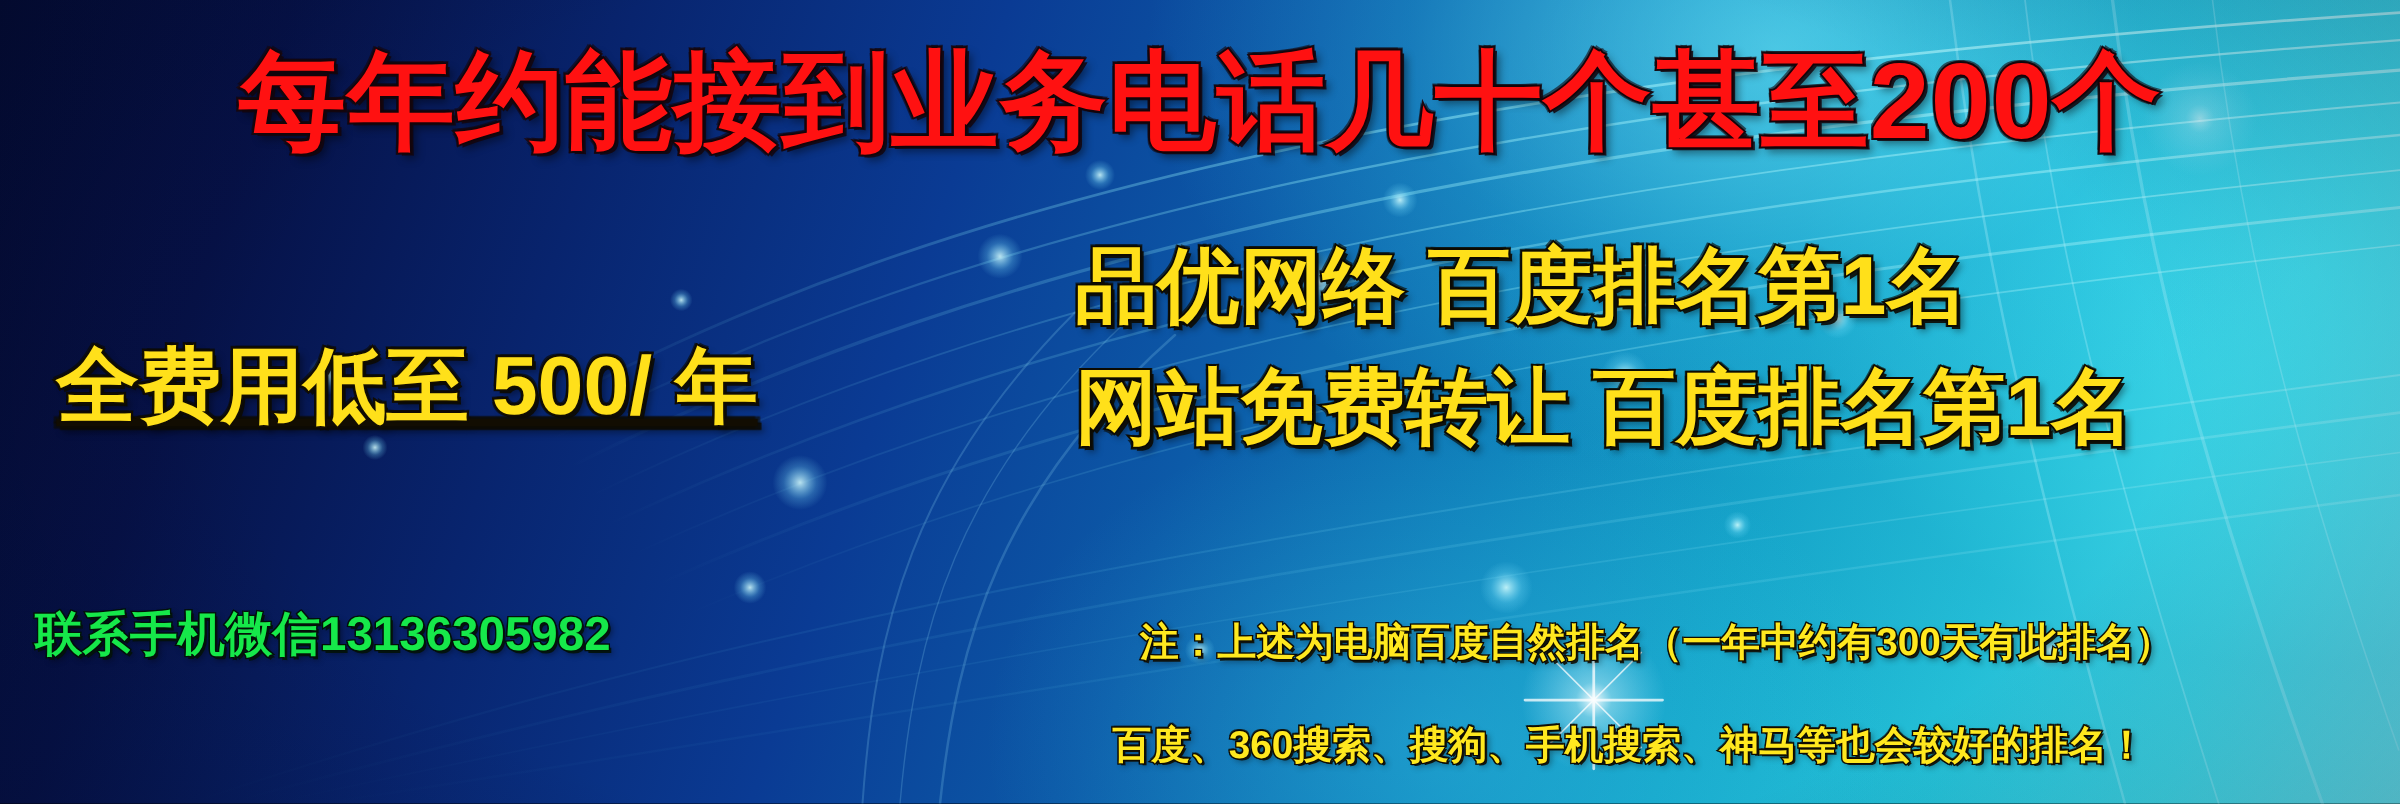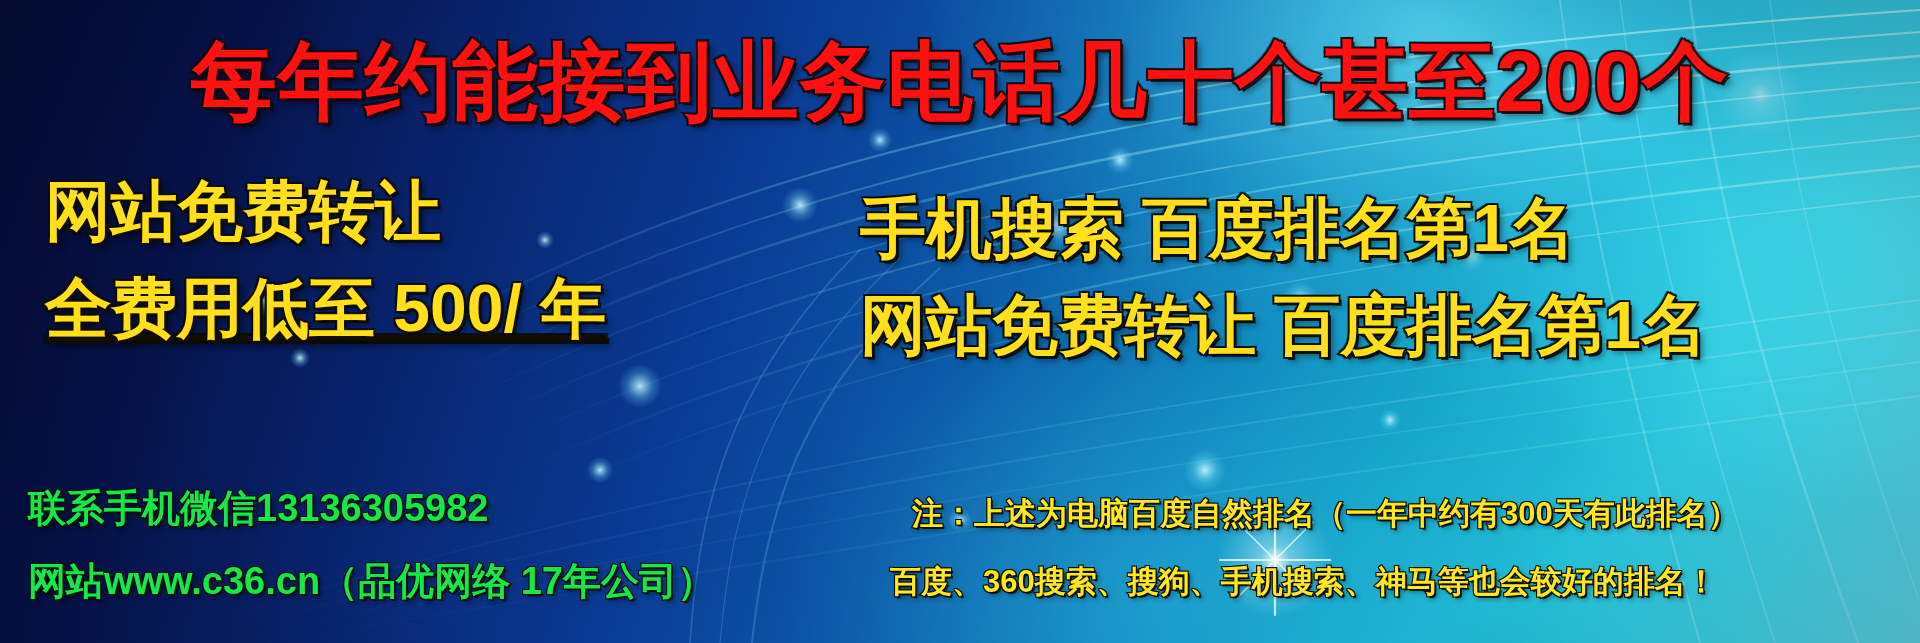--- a/index.html
+++ b/index.html
@@ -109,21 +109,21 @@
     -webkit-text-stroke: 2px #100c02;
     paint-order: stroke fill;
     text-shadow:
       2px 2px 0 rgba(16,12,2,0.9),
       -1px -1px 0 rgba(16,12,2,0.7),
       1px -1px 0 rgba(16,12,2,0.7),
       -1px 1px 0 rgba(16,12,2,0.7),
       3px 3px 5px rgba(0,0,0,0.45);
   }
   #note-line-1 { left: 912px; top: 498px; }
-  #note-line-2 { left: 890px; top: 566px; }
+  #note-line-2 { left: 890px; top: 580px; }
 </style>
 </head>
 <body>
 
 <div id="banner">
 
   <div class="fx">
     <svg viewBox="0 0 1920 643" preserveAspectRatio="none" xmlns="http://www.w3.org/2000/svg">
       <defs>
         <linearGradient id="streak" x1="0" y1="0" x2="1" y2="0">
@@ -210,29 +210,27 @@
       <g opacity="0.55">
         <circle cx="1760" cy="95" r="46" fill="url(#burst)"></circle>
       </g>
     </svg>
   </div>
 
   <div class="vignette"></div>
 
   <div class="txt headline">每年约能接到业务电话几十个甚至200个</div>
 
-  <div class="txt yellow-big" id="left-line-1">网站免费转让</div>
 
   <div class="txt yellow-big" id="left-line-2">全费用低至 500/ 年</div>
 
-  <div class="txt yellow-big" id="right-line-1">手机搜索   百度排名第1名</div>
+  <div class="txt yellow-big" id="right-line-1">品优网络   百度排名第1名</div>
 
   <div class="txt yellow-big" id="right-line-2">网站免费转让   百度排名第1名</div>
 
   <div class="txt green-line" id="contact-phone">联系手机微信13136305982</div>
 
-  <div class="txt green-line" id="contact-site">网站www.c36.cn（品优网络 17年公司）</div>
 
   <div class="txt note-line" id="note-line-1">注：上述为电脑百度自然排名（一年中约有300天有此排名）</div>
 
   <div class="txt note-line" id="note-line-2">百度、360搜索、搜狗、手机搜索、神马等也会较好的排名！</div>
 
 </div>
 
 </body></html>

